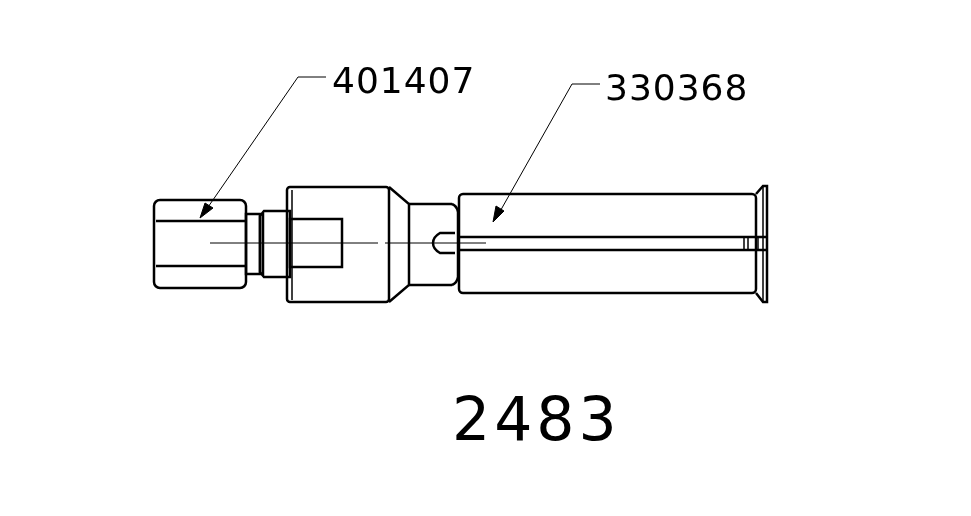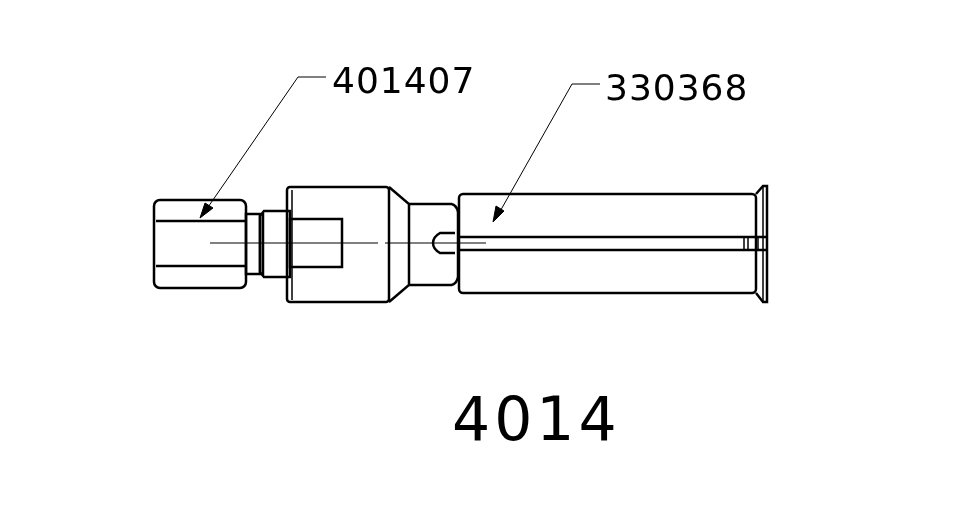--- a/index.html
+++ b/index.html
@@ -60,13 +60,13 @@
   <g stroke="#000" stroke-width="1" fill="#000">
     <polyline points="326,77 298,77 206,210" fill="none"></polyline>
     <polygon points="200,218 205,203 213,208"></polygon>
     <polyline points="600,84 572,84 498,215" fill="none"></polyline>
     <polygon points="493,222 496,206 504,211"></polygon>
   </g>
 </svg>
 
 <div class="lbl" id="l1">401407</div>
 <div class="lbl" id="l2">330368</div>
-<div class="lbl" id="title">4014</div>
+<div class="lbl" id="title">2483</div>
 
 </body></html>

